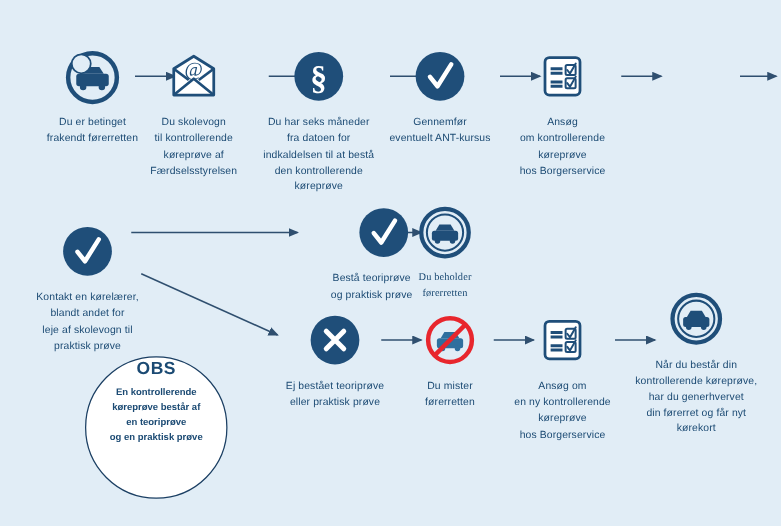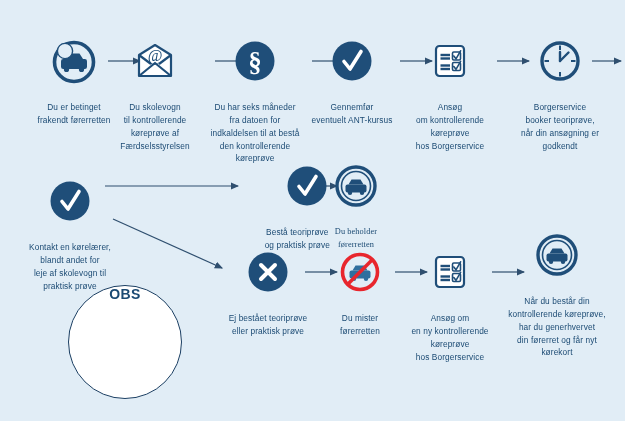--- a/index.html
+++ b/index.html
@@ -27,21 +27,21 @@
     align-items: center;
   }
   .node .icon-wrap {
     width: 46px;
     height: 46px;
     display: flex;
     align-items: center;
     justify-content: center;
   }
   .node .caption {
-    margin-top: 17px;
+    margin-top: 7px;
     text-align: center;
     font-size: 8.3px;
     line-height: 1.55;
     color: #1b4a73;
     letter-spacing: 0.1px;
     white-space: pre-line;
   }
   .arrow-svg {
     position: absolute;
     overflow: visible;
@@ -182,37 +182,20 @@
         <rect x="25.5" y="24.5" width="8" height="8" rx="1.2" fill="#ffffff" stroke="#1f4e79" stroke-width="1.6"></rect>
         <path d="M26.8 28.5 L29 31.3 L33.6 23.3" fill="none" stroke="#1f4e79" stroke-width="1.6" stroke-linecap="round"></path>
       </svg>
     </div>
     <div class="caption">Ansøg
 om kontrollerende
 køreprøve
 hos Borgerservice</div>
   </div>
 
-  <div class="node" style="left:500px; top:38px;">
-    <div class="icon-wrap">
-      <svg width="46" height="46" viewBox="0 0 46 46">
-        <circle cx="23" cy="23" r="18" fill="none" stroke="#1f4e79" stroke-width="3.4"></circle>
-        <line x1="23" y1="7.5" x2="23" y2="12" stroke="#1f4e79" stroke-width="2"></line>
-        <line x1="23" y1="34" x2="23" y2="38.5" stroke="#1f4e79" stroke-width="2"></line>
-        <line x1="7.5" y1="23" x2="12" y2="23" stroke="#1f4e79" stroke-width="2"></line>
-        <line x1="34" y1="23" x2="38.5" y2="23" stroke="#1f4e79" stroke-width="2"></line>
-        <line x1="23" y1="23" x2="23" y2="14" stroke="#1f4e79" stroke-width="2.4" stroke-linecap="round"></line>
-        <line x1="23" y1="23" x2="31.5" y2="14.5" stroke="#1f4e79" stroke-width="2.4" stroke-linecap="round"></line>
-      </svg>
-    </div>
-    <div class="caption">Borgerservice
-booker teoriprøve,
-når din ansøgning er
-godkendt</div>
-  </div>
 
   <div class="node" style="left:10px; top:178px;">
     <div class="icon-wrap">
       <svg width="46" height="46" viewBox="0 0 46 46">
         <circle cx="23" cy="23" r="19.5" fill="#1f4e79"></circle>
         <path d="M15 23.5 L21 31 L32 13.5" fill="none" stroke="#ffffff" stroke-width="3.6" stroke-linecap="round" stroke-linejoin="round"></path>
       </svg>
     </div>
     <div class="caption">Kontakt en kørelærer,
 blandt andet for
@@ -305,15 +288,19 @@
     </div>
     <div class="caption">Når du består din
 kontrollerende køreprøve,
 har du generhvervet
 din førerret og får nyt
 kørekort</div>
   </div>
 
   <div class="obs">
     <div class="obs-title">OBS</div>
+    <div class="obs-body">En kontrollerende
+køreprøve består af
+en teoriprøve
+og en praktisk prøve</div>
   </div>
 
 </div>
 
 </body></html>

